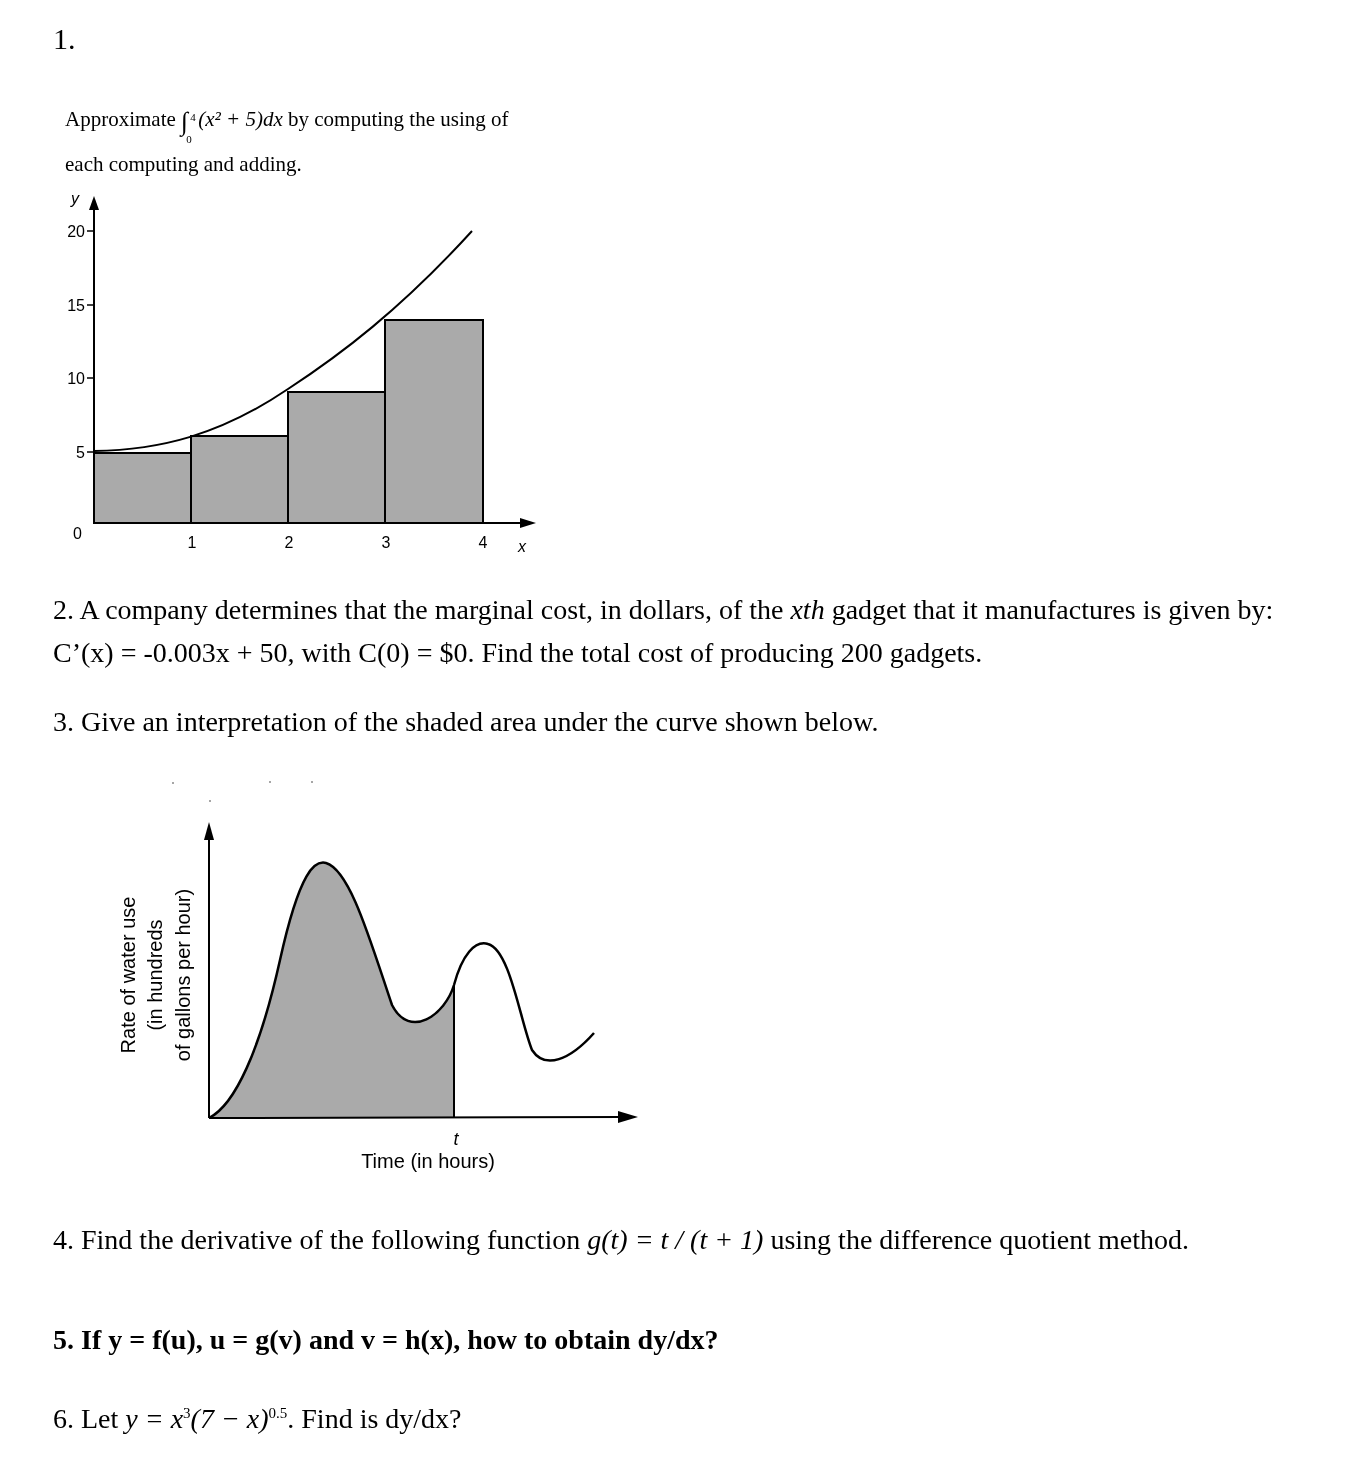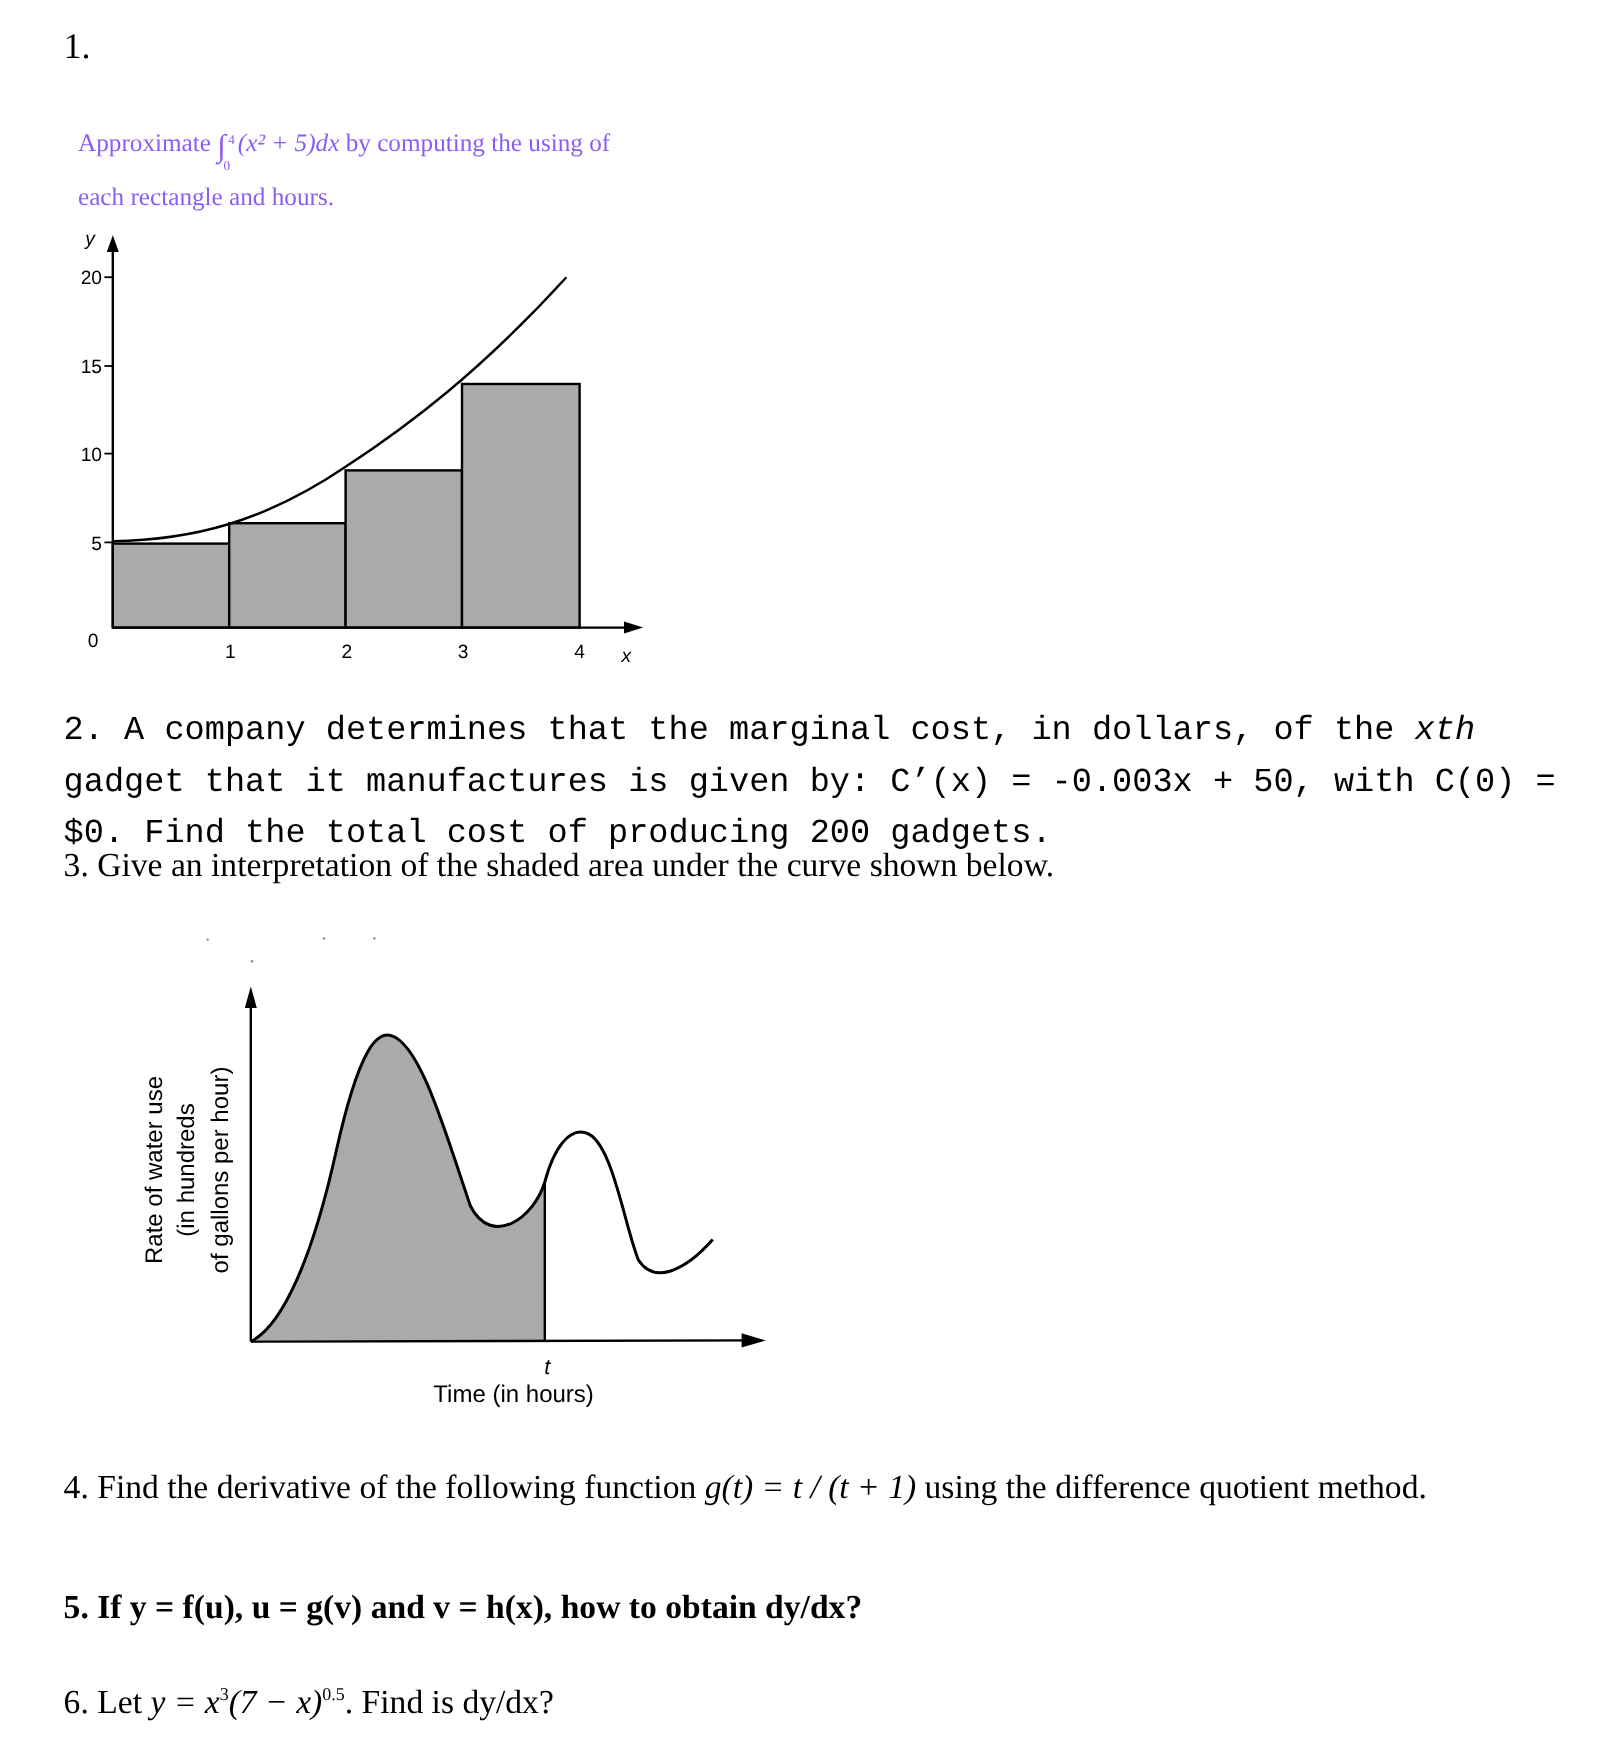--- a/index.html
+++ b/index.html
@@ -1,44 +1,44 @@
 <!DOCTYPE html>
 <html><head>
 <meta charset="utf-8">
 <style>
   html, body { margin:0; padding:0; background:#ffffff; }
   body { width:1346px; height:1464px; position:relative; overflow:hidden;
          font-family:"Liberation Serif", "DejaVu Serif", serif; color:#000; }
   .abs { position:absolute; }
   .num1 { left:53px; top:22px; font-size:30px; }
-  .q1-text { left:65px; top:98px; font-size:21px; color:#8b5cf6; line-height:42px; width:560px; }
+  .q1-text { left:65px; top:98px; font-size:21px; color:#000000; line-height:42px; width:560px; }
   .q1-text i { }
   .integral { font-size:26px; vertical-align:-4px; }
   .lim { display:inline-block; position:relative; width:10px; height:20px; font-size:11px; }
   .lim .up { position:absolute; top:-10px; left:2px; }
   .lim .lo { position:absolute; top:12px; left:-2px; }
   .q-line { left:53px; font-size:28px; line-height:43px; width:1260px; }
-  .q2 { top:588px;font-family:Liberation Mono, monospace; }
+  .q2 { top:588px; }
   .q3 { top:700px; }
   .q4 { top:1218px; }
   .q5 { top:1318px;font-weight:bold; }
   .q6 { top:1392px; }
   sup { font-size:15px; }
   svg text { font-family:"Liberation Sans", "DejaVu Sans", sans-serif; }
 </style>
 </head>
 <body>
 
 <div class="abs num1">1.</div>
 
 <div class="abs q1-text">
   <span>Approximate</span>
   <span class="integral">∫</span><span class="lim"><span class="up">4</span><span class="lo">0</span></span><i>(x² + 5)dx</i>
   <span>by computing the using of</span><br>
-  <span>each rectangle and hours.</span>
+  <span>each computing and adding.</span>
 </div>
 
 <svg class="abs" style="left:40px; top:180px;" width="520" height="390">
 
   <g fill="#aaaaaa" stroke="#000" stroke-width="2">
     <rect x="54" y="273" width="97" height="70"></rect>
     <rect x="151" y="256" width="97" height="87"></rect>
     <rect x="248" y="212" width="97" height="131"></rect>
     <rect x="345" y="140" width="98" height="203"></rect>
   </g>

